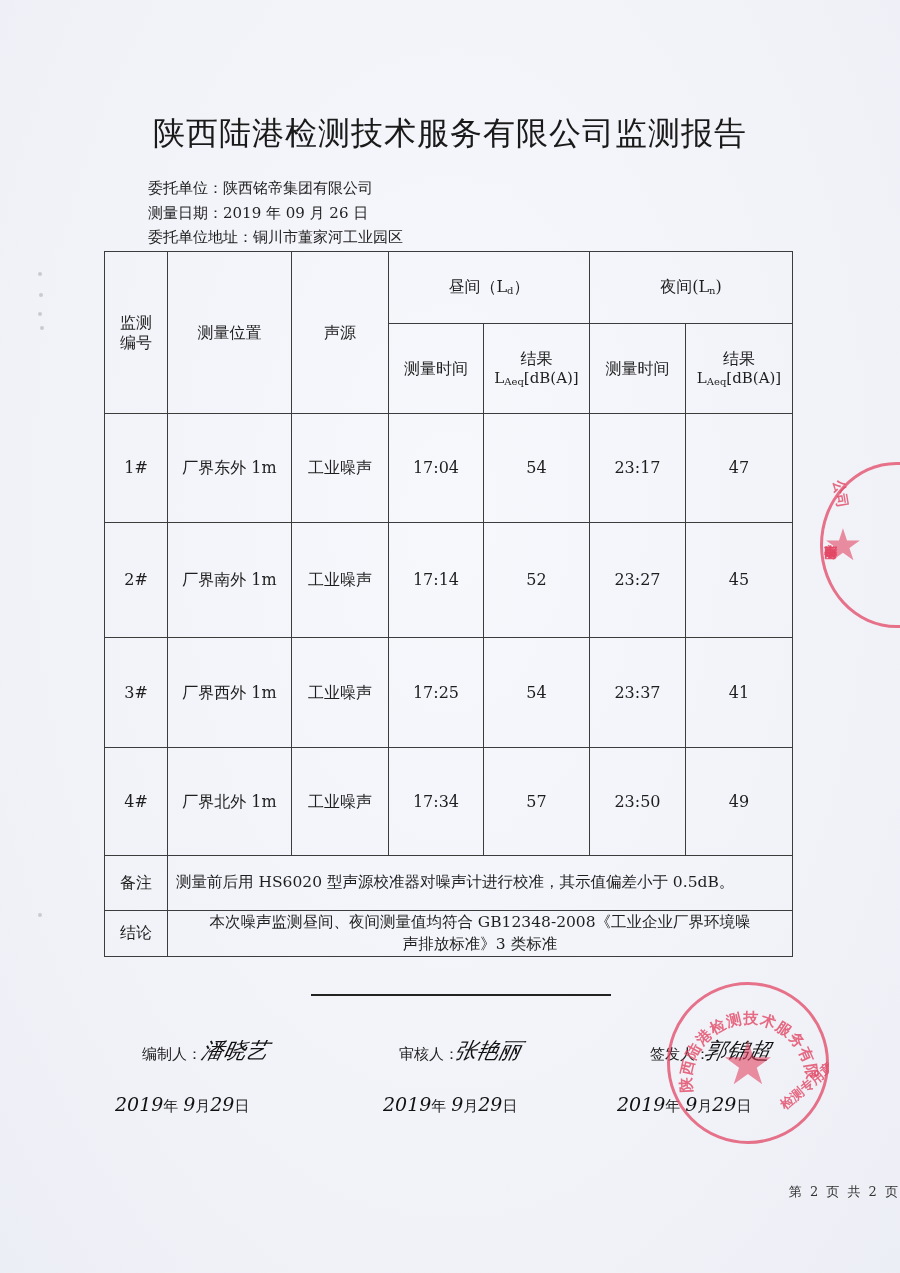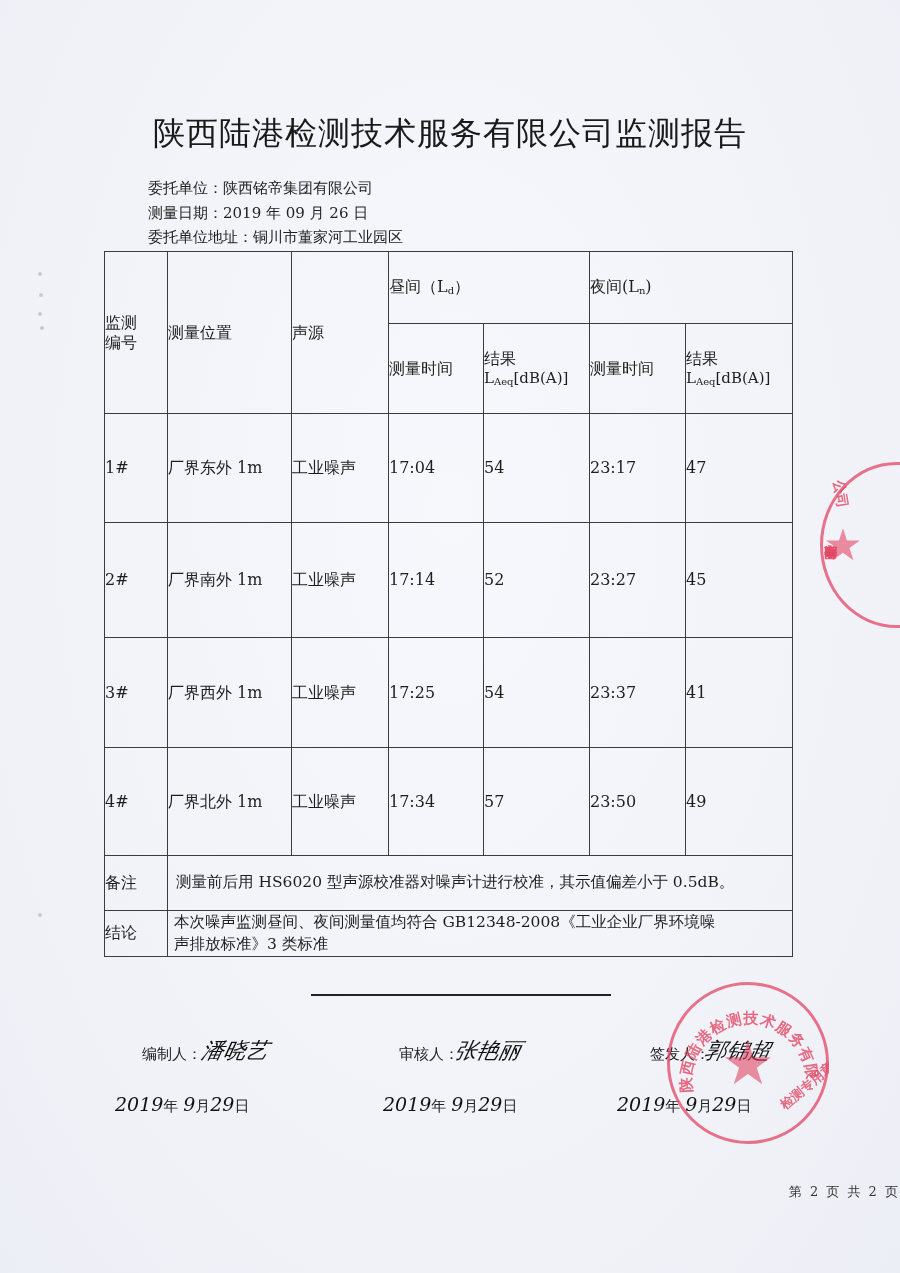--- a/index.html
+++ b/index.html
@@ -21,21 +21,21 @@
     .meta {
       position:absolute; left:148px; font-size:15px; color:#222;text-align:right;
     }
     .meta .lbl { letter-spacing:0px; }
     table.report {
       position:absolute; left:104px; top:251px; width:688px;
       border-collapse:collapse; table-layout:fixed;
       font-size:16px;
     }
     table.report td {
-      border:1.3px solid #3c3c3c; text-align:left; vertical-align:middle;
+      border:1.3px solid #3c3c3c; text-align:center; vertical-align:middle;
       padding:0; line-height:1.25;
     }
     .sub { font-size:10px; vertical-align:-2px; }
     .lhdr { font-size:15px; }
     .remark-text { text-align:left !important; padding-left:8px !important; font-size:15.5px; }
     .concl-text { font-size:15.5px; padding:0 6px !important; line-height:1.45 !important; }
     .hr-line {
       position:absolute; left:311px; top:994px; width:300px; height:2px; background:#222;
     }
     .sig-label { position:absolute; top:1045px; font-size:15px; color:#222;margin-left:7px; }

